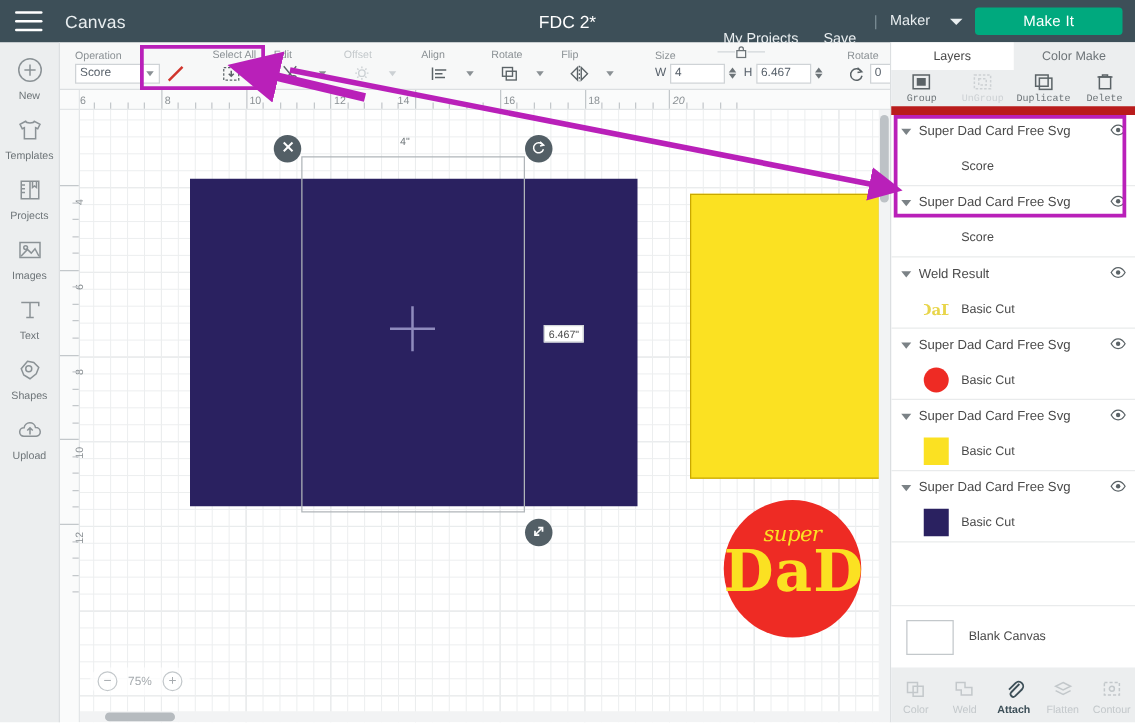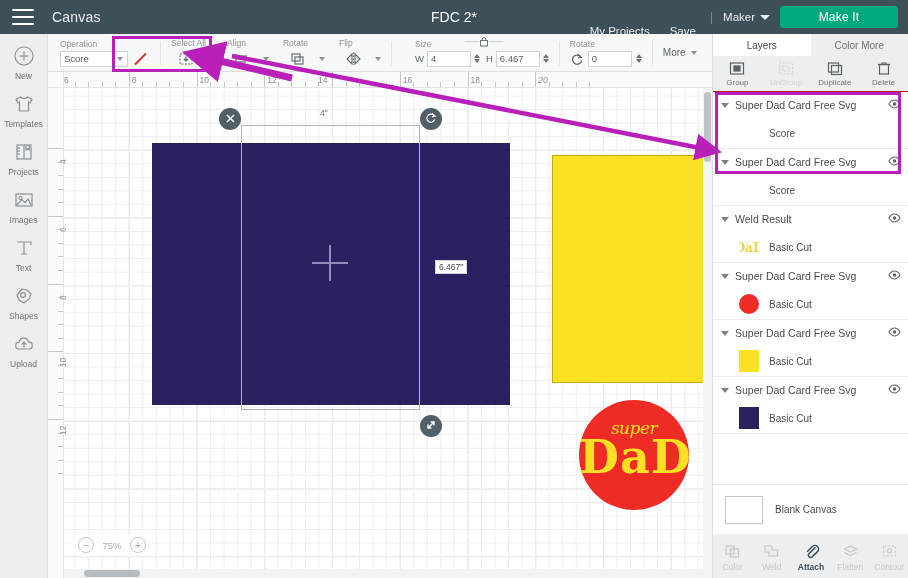--- a/index.html
+++ b/index.html
@@ -19,21 +19,21 @@
   }
   .hamburger { width: 22px; height: 16px; margin-left: 12px; margin-right: 18px;
     display: flex; flex-direction: column; justify-content: space-between; cursor: pointer; }
   .hamburger i { display: block; height: 2px; background: #ffffff; border-radius: 1px; }
   .topbar-canvas { color: #e9eef0; font-size: 14px; letter-spacing: .2px; }
   .topbar-title { position: absolute; left: 0; right: 0; text-align: center;
     color: #ffffff; font-size: 14px; pointer-events: none; }
   .topbar-right { margin-left: auto; display: flex; align-items: center; gap: 0; padding-right: 10px; }
   .topbar-right .tlink { color: #e9eef0; font-size: 11.5px; padding: 0 10px; cursor: pointer; white-space: nowrap; margin-top: 28px; }
   .topbar-right .tdiv { color: #7d8f98; font-size: 12px; padding: 0 4px; }
-  .maker-wrap { display: flex; align-items: center; gap: 5px; padding: 0 10px 0 6px; cursor: pointer; }
+  .maker-wrap { display: flex; align-items: center; gap: 16px; padding: 0 10px 0 6px; cursor: pointer; }
   .maker-wrap .cv { color: #e9eef0; font-size: 11.5px; }
   .caret-wh { width: 0; height: 0; border-left: 5px solid transparent; border-right: 5px solid transparent;
     border-top: 5px solid #e9eef0; }
   .makeit {
     background: #00a97e; color: #ffffff; font-size: 12px; border: none;
     width: 118px; height: 22px; border-radius: 3px; cursor: pointer;
     letter-spacing: .2px; font-family: inherit;
   }
 
   
@@ -146,21 +146,21 @@
     font-size: 11px; cursor: pointer; line-height: 1; }
   .zval { font-size: 9.5px; color: #a6abaf; min-width: 22px; text-align: center; }
 
   
   .rpanel { position: absolute; left: 712px; top: 34px; width: 196px; height: 544px;
     background: #ffffff; border-left: 1px solid #dcdfe1; }
   .ptabs { display: flex; height: 22px; background: #eceeef; }
   .ptab { flex: 1; display: flex; align-items: center; justify-content: center;
     font-size: 10px; color: #6d7478; cursor: pointer; }
   .ptab.active { background: #ffffff; color: #4a4a4a; }
-  .ptools { display: flex; height: 36px; background: #eceeef; border-bottom: 1px solid #b91c1c; }
+  .ptools { display: flex; height: 36px; background: #eceeef; border-bottom: 7px solid #b91c1c; font-family: Liberation Mono, monospace; }
   .ptool { flex: 1; display: flex; flex-direction: column; align-items: center; justify-content: center;
     cursor: pointer; }
   .ptool .ic { height: 17px; display: flex; align-items: center; justify-content: center; color: #5b6367; }
   .ptool .lb { font-size: 8px; color: #6d7478; margin-top: 1px; }
   .ptool.dis .ic { color: #cdd1d4; }
   .ptool.dis .lb { color: #cdd1d4; }
 
   .layerlist { position: absolute; left: 0; top: 58px; width: 196px; height: 437px; overflow: hidden; }
   .lgroup { border-bottom: 1px solid #e9ebec; }
   .lhead { display: flex; align-items: center; height: 26px; padding: 0 8px; cursor: pointer; }
@@ -319,21 +319,51 @@
         <span class="ic">
           <svg width="17" height="15" viewBox="0 0 17 15" fill="none" stroke="currentColor" stroke-width="1">
             <rect x="2" y="3" width="12" height="10" stroke-dasharray="2 1.4"></rect>
             <path d="M8 5.5 V10 M6 8 L8 10 L10 8" stroke-width="1.2"></path>
           </svg>
         </span>
       </span>
     </span>
   </div>
 
-
+  <div class="og">
+    <span class="og-lb">Edit</span>
+    <span class="og-row">
+      <span class="tbtn">
+        <span class="ic">
+          <svg width="17" height="15" viewBox="0 0 17 15" fill="none" stroke="currentColor" stroke-width="1.1">
+            <circle cx="4" cy="11.5" r="2"></circle>
+              <circle cx="10" cy="11.5" r="2"></circle>
+            <line x1="5.2" y1="10.2" x2="12" y2="2"></line>
+              <line x1="8.8" y1="10.2" x2="2" y2="2"></line>
+          </svg>
+        </span>
+      </span>
+      <span class="mini-caret"></span>
+    </span>
+  </div>
+
+  <div class="og">
+    <span class="og-lb dis">Offset</span>
+    <span class="og-row">
+      <span class="tbtn dis">
+        <span class="ic">
+          <svg width="17" height="15" viewBox="0 0 17 15" fill="none" stroke="currentColor" stroke-width="1.1">
+            <circle cx="8.5" cy="7.5" r="2.6"></circle>
+            <path d="M8.5 2.2 V3.6 M8.5 11.4 V12.8 M3.2 7.5 H4.6 M12.4 7.5 H13.8 M4.8 3.8 L5.8 4.8 M11.2 10.2 L12.2 11.2 M12.2 3.8 L11.2 4.8 M5.8 10.2 L4.8 11.2"></path>
+          </svg>
+        </span>
+      </span>
+      <span class="mini-caret dis"></span>
+    </span>
+  </div>
 
   <div class="sep"></div>
 
   <div class="og">
     <span class="og-lb">Align</span>
     <span class="og-row">
       <span class="tbtn">
         <span class="ic">
           <svg width="17" height="15" viewBox="0 0 17 15" fill="none" stroke="currentColor" stroke-width="1.2">
             <line x1="3" y1="3" x2="3" y2="13"></line>
@@ -594,21 +624,21 @@
     <span class="zbtn">−</span>
     <span class="zval">75%</span>
     <span class="zbtn">+</span>
   </div>
 </div>
 
 <div class="rpanel">
 
   <div class="ptabs">
     <div class="ptab active">Layers</div>
-    <div class="ptab">Color More</div>
+    <div class="ptab">Color Make</div>
   </div>
 
   <div class="ptools">
     <div class="ptool">
       <span class="ic">
         <svg width="16" height="15" viewBox="0 0 16 15" fill="none" stroke="currentColor" stroke-width="1.2">
           <rect x="1.5" y="2" width="13" height="11"></rect>
             <rect x="5" y="5" width="6" height="5" fill="currentColor"></rect>
         </svg>
       </span>

